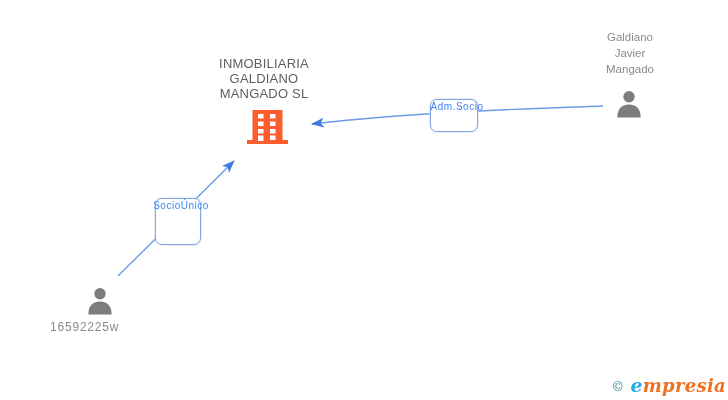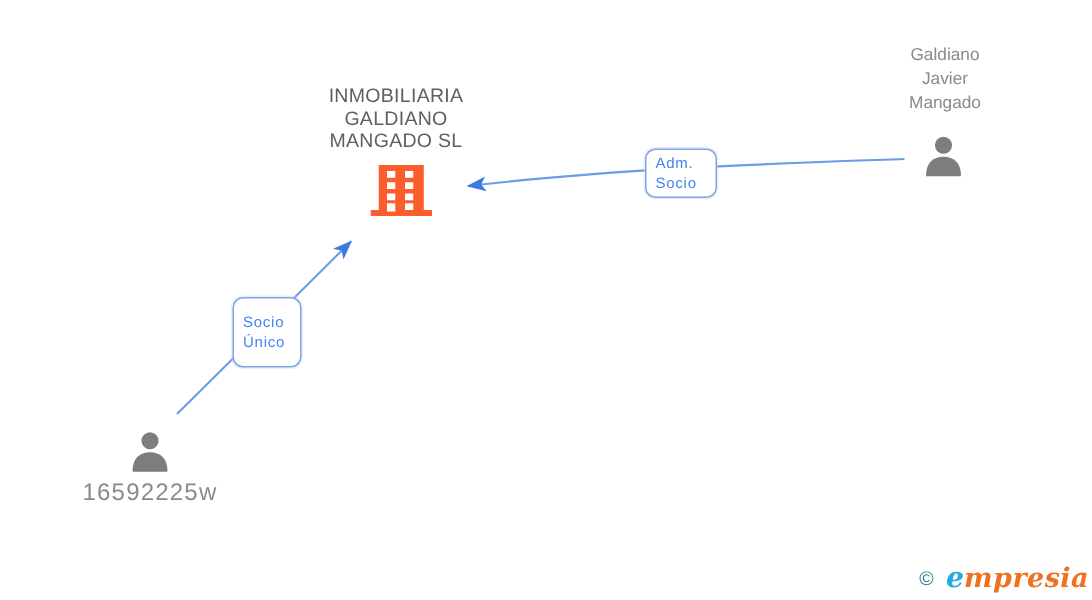--- a/index.html
+++ b/index.html
@@ -25,33 +25,33 @@
   
   .person-name-top{
     position:absolute;left:585px;top:29px;width:90px;
     text-align:center;font-size:11.5px;color:#8a8a8a;line-height:16px;
   }
   .person-name-top span{display:block;}
   .person-icon-top{position:absolute;left:615px;top:90px;width:28px;height:28px;}
   .person-icon-bottom{position:absolute;left:86px;top:287px;width:28px;height:28px;}
   .person-name-bottom{
     position:absolute;left:50px;top:320px;width:100px;
-    text-align:center;font-size:16px;color:#8a8a8a;letter-spacing:0.8px;
+    text-align:left;font-size:12px;color:#8a8a8a;letter-spacing:0.8px;
   }
 
   
   .rel-box{
     position:absolute;
     box-sizing:border-box;
     background:#ffffff;
     border:1.5px solid #7fa6e0;
     border-radius:7px;
     color:#4285f4;
     font-size:10px;line-height:13px;letter-spacing:0.5px;
-    display:flex;flex-direction:column;justify-content:center;
+    display:flex;flex-direction:row;justify-content:center;
     padding-left:6px;
     box-shadow:0 0 0 1px rgba(190,210,240,0.35);
   }
   .rel-box span{display:block;}
   .rel-box.adm{left:430px;top:99px;width:48px;height:33px;}
   .rel-box.socio{left:155px;top:198px;width:46px;height:47px;}
 
   
   .logo{
     position:absolute;right:2px;bottom:4px;

